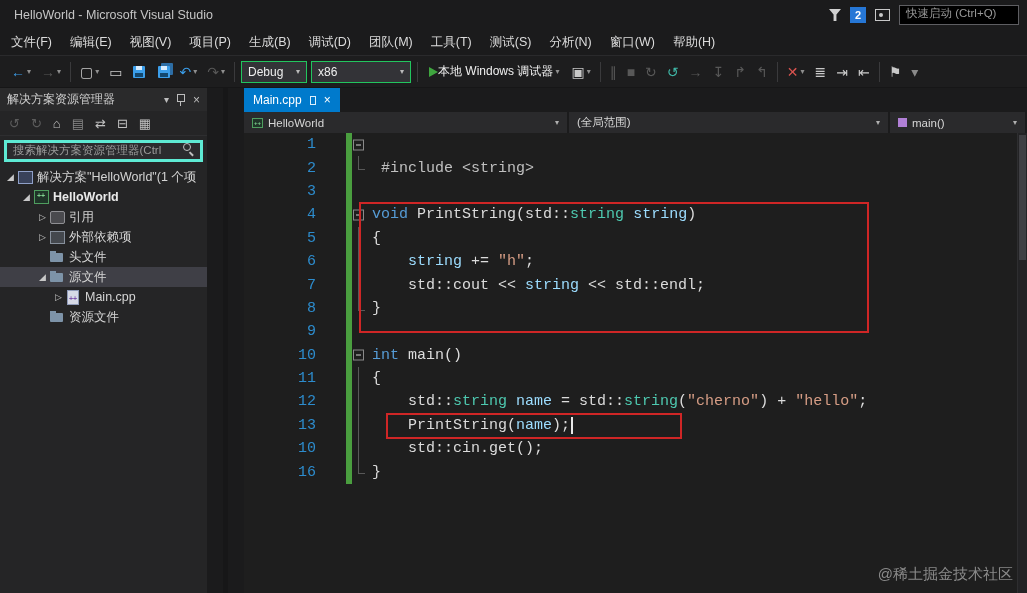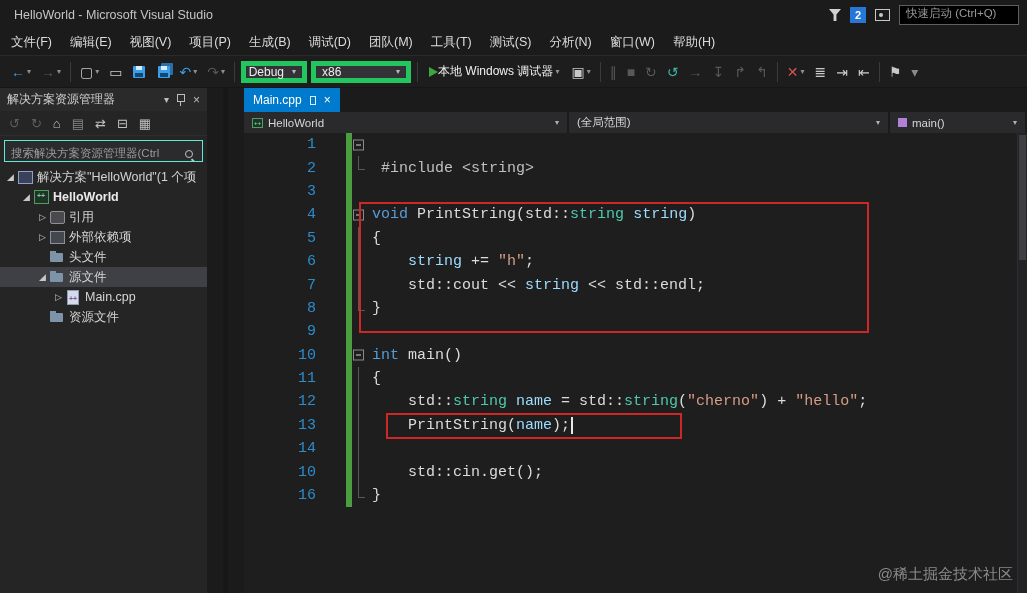--- a/index.html
+++ b/index.html
@@ -32,41 +32,41 @@
   .tb-icon { display:flex; align-items:center; padding:0 5px; font-size:14px; color:#c8c8c8; height:100%; }
   .tb-icon.blue { color:#3b9eea; } .tb-icon.teal { color:#3fb6a6; }
   .tb-icon.red { color:#d9534f; } .tb-icon.disabled { color:#585858; }
   .tb-icon.dim { color:#8a8a8a; }
   .tb-dd { font-size:8px; color:#8f8f8f; margin-left:2px; }
   .tb-sep { width:1px; height:20px; background:#3a3a3c; margin:0 4px; flex:none; }
   .floppy { width:12px; height:12px; background:#3b9eea; border-radius:1px; position:relative; display:inline-block; }
   .floppy::before { content:""; position:absolute; left:3px; top:0; width:6px; height:4px; background:#d9edff; }
   .floppy::after  { content:""; position:absolute; left:2px; bottom:1px; width:8px; height:4px; background:#12476e; }
   .floppy.all { box-shadow:3px -3px 0 0 #2d6ea6; margin-left:3px; }
-  .combo { height:22px; background:#333337; border:5px solid #22c55e; display:flex; align-items:center;
-           font-size:12px; color:#eeeeee; padding:0 6px; margin:0 2px;justify-content:flex-end; }
+  .combo { height:22px; background:#333337; border:1px solid #22c55e; display:flex; align-items:center;
+           font-size:12px; color:#eeeeee; padding:0 6px; margin:0 2px; }
   .combo .dd { font-size:8px; color:#bbb; margin-left:auto; padding-left:8px; }
   .start-btn { display:flex; align-items:center; padding:0 7px; font-size:12px; color:#f0f0f0; height:100%; }
   .play { width:0; height:0; border-left:9px solid var(--start-green,#3fa63f);
           border-top:5.5px solid transparent; border-bottom:5.5px solid transparent; }
 
   
   .main { display:flex; height:505px;gap:16px; }
 
   
   .sidebar { width:207px; background:#252526; display:flex; flex-direction:column; flex:none; }
   .sb-header { height:23px; display:flex; align-items:center; padding:0 7px; font-size:12px; color:#cfcfcf; background:#2a2a2b; }
   .sb-header .hicons { margin-left:auto; display:flex; align-items:center; gap:8px; color:#bdbdbd; font-size:10px; }
   .pin { width:8px; height:13px; position:relative; display:inline-block; }
   .pin::before { content:""; position:absolute; top:1px; left:0; width:6px; height:6px; border:1px solid #bdbdbd; }
   .pin::after  { content:""; position:absolute; top:9px; left:3px; width:1px; height:4px; background:#bdbdbd; }
   .sb-tools { height:25px; display:flex; align-items:center; gap:11px; padding:0 9px; font-size:13px; border-bottom:1px solid #2e2e30; }
   .sb-tool { color:#c0c0c0; } .sb-tool.disabled { color:#5c5c5c; } .sb-tool.dim { color:#8a8a8a; }
-  .sb-search { margin:4px 4px 2px 4px; height:22px; background:#2b2b2e; border:1px solid #5eead4;
-               display:flex; align-items:flex-end; padding:0 6px; font-size:11.5px; color:#9a9a9a;
+  .sb-search { margin:4px 4px 2px 4px; height:22px; background:#2b2b2e; border:3px solid #5eead4;
+               display:flex; align-items:flex-start; padding:0 6px; font-size:11.5px; color:#9a9a9a;
                white-space:nowrap; overflow:hidden; }
   .mag { width:11px; height:11px; position:relative; margin-left:auto; flex:none; }
   .mag::before { content:""; position:absolute; left:0; top:0; width:6px; height:6px; border:1.5px solid #c0c0c0; border-radius:50%; }
   .mag::after  { content:""; position:absolute; right:0; bottom:0; width:5px; height:1.5px; background:#c0c0c0; transform:rotate(45deg); }
   .tree { flex:1; padding-top:3px; font-size:12.5px; color:#d4d4d4; overflow:hidden; }
   .tree-row { height:20px; display:flex; align-items:center; white-space:nowrap; overflow:hidden; cursor:default; }
   .tree-row.selected { background:#3f3f46; }
   .tree-row.bold .tree-label { font-weight:bold; color:#eaeaea; }
   .arrow { width:13px; font-size:9px; color:#c8c8c8; text-align:center; flex:none; }
   .tree-icon { width:16px; height:14px; margin-right:4px; flex:none; position:relative; display:flex; align-items:center; justify-content:center; }
@@ -457,29 +457,20 @@
             <div class="code-row">
               <div class="ln">13</div>
               <div class="gut-sp"></div>
               <div class="changebar"></div>
               <div class="fold-col">
                 <span class="foldguide"></span>
               </div>
               <div class="code-text"><span class="tok-pl">    </span><span class="tok-fn">PrintString</span><span class="tok-pl">(</span><span class="tok-va">name</span><span class="tok-pl">);</span><span class="caret"></span></div>
             </div>
             <div class="code-row">
-              <div class="ln">14</div>
-              <div class="gut-sp"></div>
-              <div class="changebar"></div>
-              <div class="fold-col">
-                <span class="foldguide"></span>
-              </div>
-              <div class="code-text"></div>
-            </div>
-            <div class="code-row">
               <div class="ln">10</div>
               <div class="gut-sp"></div>
               <div class="changebar"></div>
               <div class="fold-col">
                 <span class="foldguide"></span>
               </div>
               <div class="code-text"><span class="tok-pl">    std::cin.get();</span></div>
             </div>
             <div class="code-row">
               <div class="ln">16</div>

